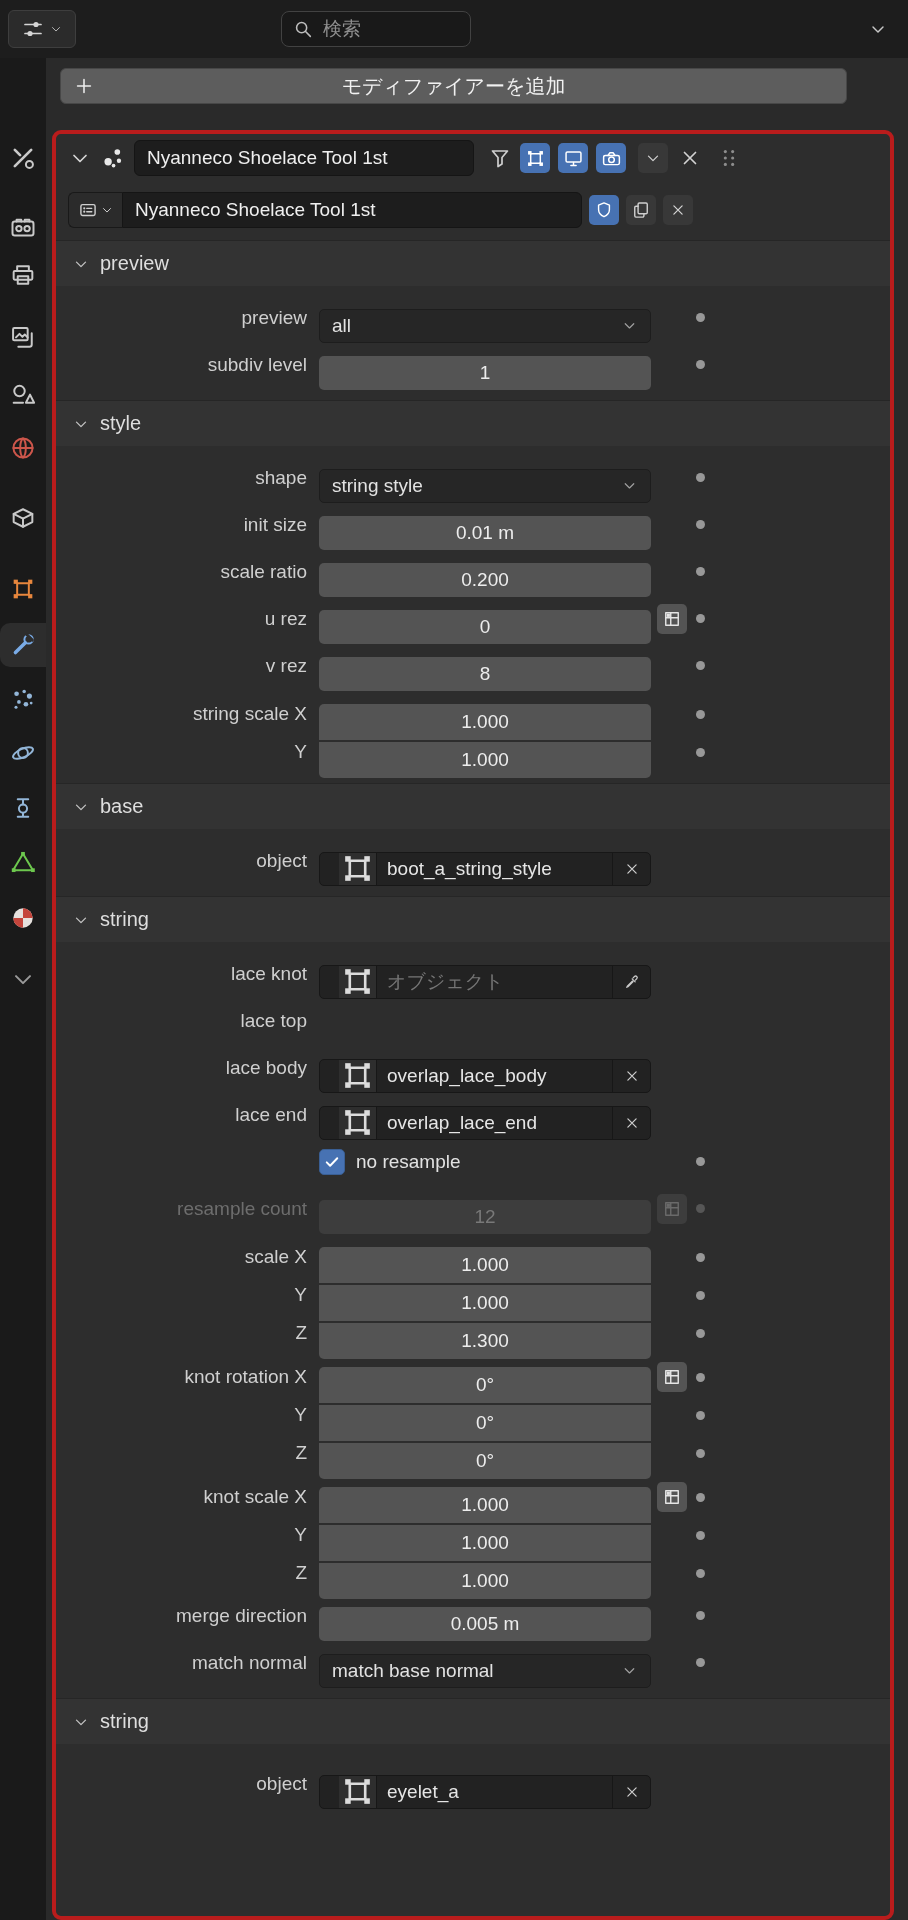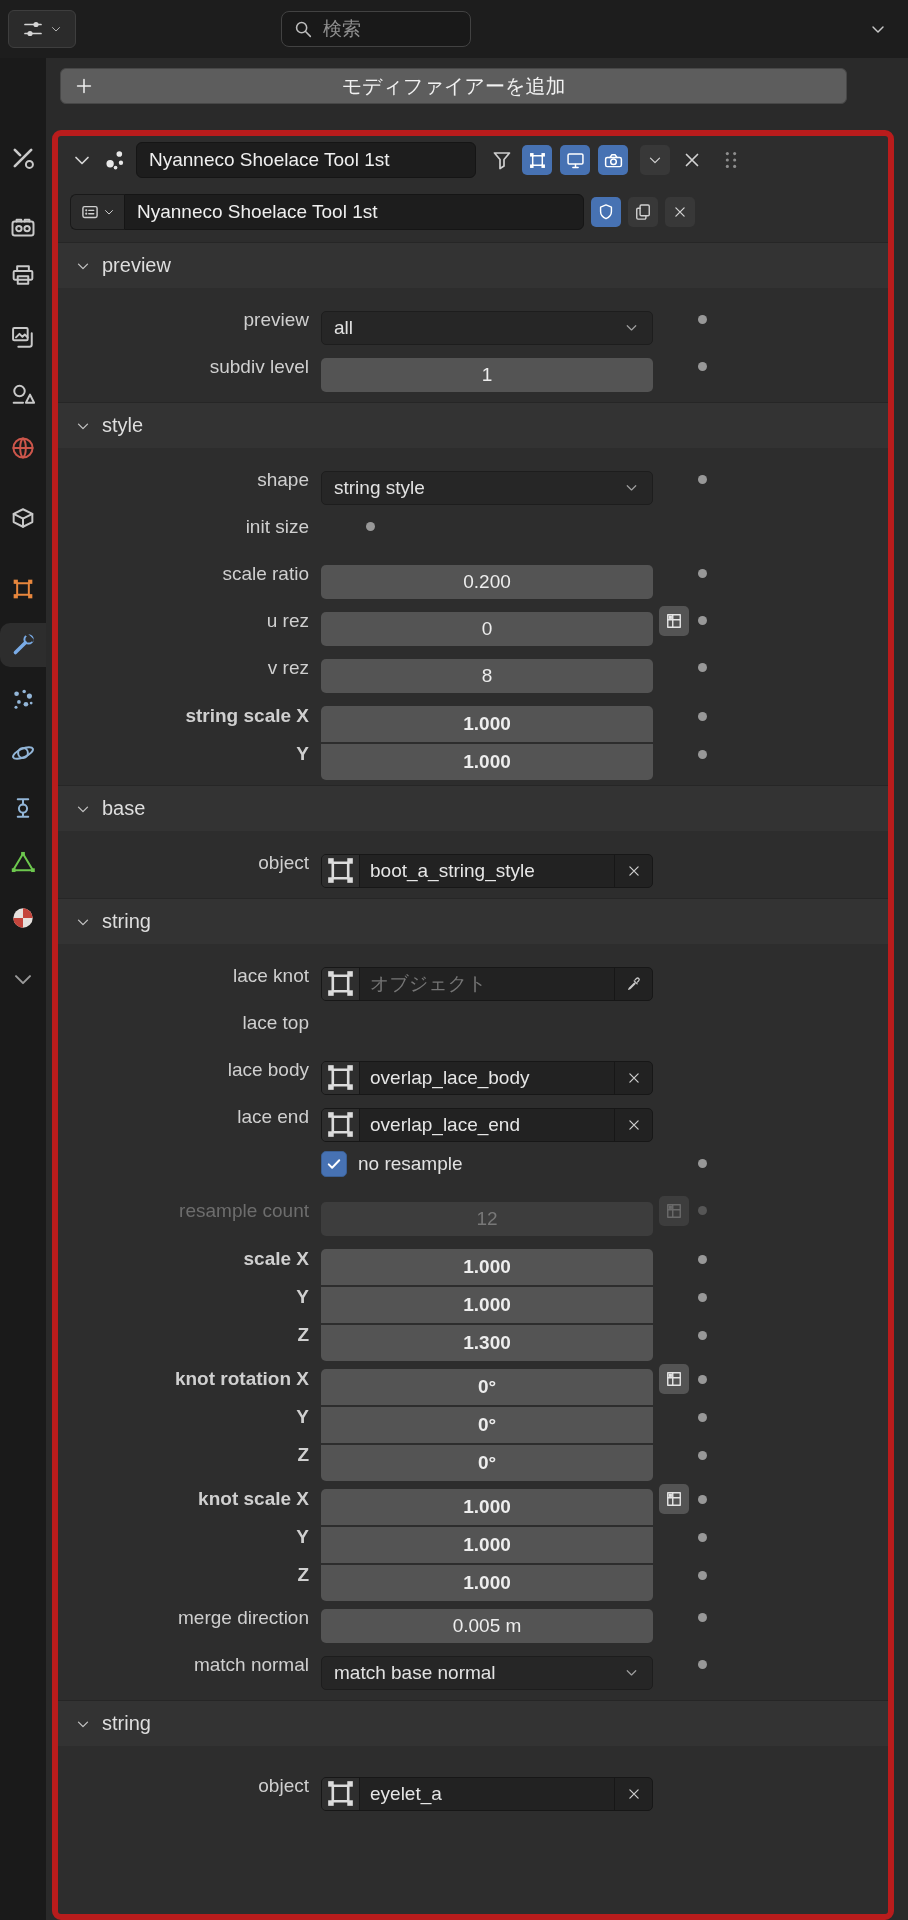--- a/index.html
+++ b/index.html
@@ -37,21 +37,21 @@
   .tab .icon { width:28px; height:28px; }
 
   
   .add-btn { position:absolute; left:60px; top:68px; width:787px; height:36px; background:#5d5d5d;
     border:1px solid #474747; border-radius:6px; display:flex; align-items:center; justify-content:center;
     color:#f1f1f1; font-size:20px; font-family:inherit; cursor:pointer; }
   .add-btn .plus { position:absolute; left:12px; width:22px; height:22px; color:#ececec; }
 
   
   .panel { position:absolute; left:52px; top:130px; width:842px; height:1790px; background:#2d2d2d;
-    border:6px solid #b91c1c; border-radius:9px; overflow:hidden; }
+    border:4px solid #b91c1c; border-radius:9px; overflow:hidden; }
 
   .mod-header { height:48px; display:flex; align-items:center; padding:0 12px; }
   .mod-header .collapse { color:#d6d6d6; }
   .gnicon { margin-left:8px; color:#e8e8e8; }
   .name-box { width:340px; height:36px; background:#1d1d1d; border:1px solid #151515; border-radius:6px;
     display:flex; align-items:center; padding:0 12px; color:#efefef; font-size:19px; margin:0 10px 0 8px;
     white-space:nowrap; overflow:hidden; cursor:text; }
   .funnel { margin-left:4px; color:#cfcfcf; cursor:pointer; }
   .toggle { width:30px; height:30px; border-radius:5px; background:#4772b3; color:#ffffff;
     display:flex; align-items:center; justify-content:center; margin-left:8px; cursor:pointer; }
@@ -71,34 +71,34 @@
   .db-btn.blue { background:#4772b3; color:#ffffff; }
 
   
   .section-header { height:46px; display:flex; align-items:center; gap:10px; padding-left:16px;
     background:#333333; border-top:1px solid #262626; color:#dedede; font-size:20px; cursor:pointer; }
   .section-header .sh-chev { width:18px; height:18px; color:#c4c4c4; }
   .section-body { padding:8px 0 12px; }
   .section-body.pad-extra { padding-top:16px; }
 
   .prow { display:flex; align-items:center; height:47px; }
-  .prow.grouped { height:38px;font-weight:bold; }
+  .prow.grouped { height:38px; }
   .prow.gstart { margin-top:6px; }
   .plabel { width:263px; padding-right:12px; text-align:right; font-size:19px; color:#cfcfcf; white-space:nowrap; }
   .plabel.disabled { color:#6d6d6d; }
   .fieldcell { width:332px; display:flex; align-items:center; }
   .pfield { width:360px; height:34px; border-radius:5px; font-size:19px; display:flex; align-items:center; cursor:pointer;margin-top:16px; }
   .grouped .pfield { height:36px; border-radius:0; }
   .gstart .pfield { border-radius:5px 5px 0 0; }
   .gend .pfield { border-radius:0 0 5px 5px; }
   .slider { background:#545454; justify-content:center; color:#ededed; }
   .slider.disabled { background:#3d3d3d; color:#787878; }
   .dropdown { background:#262626; padding:0 12px; color:#e2e2e2; border:1px solid #1d1d1d; }
   .dropdown .dd-chev { margin-left:auto; width:17px; height:17px; color:#9f9f9f; }
-  .objfield { background:#222222; border:1px solid #171717; overflow:hidden; }
+  .objfield { background:#222222; border:1px solid #171717; overflow:hidden;padding-left:19px; }
   .obj-seg-icon { width:38px; height:100%; background:#2e2e2e; display:flex; align-items:center;
     justify-content:center; color:#dcdcdc; border-right:1px solid #171717; }
   .obj-text { flex:1; padding:0 10px; color:#e6e6e6; white-space:nowrap; overflow:hidden; }
   .obj-text.ph { color:#757575; }
   .obj-seg-btn { width:38px; height:100%; display:flex; align-items:center; justify-content:center;
     color:#c9c9c9; border-left:1px solid #171717; cursor:pointer; }
   .obj-seg-btn .icon { width:18px; height:18px; }
   .cbbox { width:26px; height:26px; background:#4772b3; border:1px solid #3a5f94; border-radius:5px;
     display:flex; align-items:center; justify-content:center; color:#ffffff; cursor:pointer; }
   .cbbox .icon { width:18px; height:18px; }
@@ -480,20 +480,25 @@
                 </span>
               </div>
             </div>
             <div class="attr-slot"></div>
             <div class="dec-slot">
               <span class="dec"></span>
             </div>
           </div>
           <div class="prow">
             <div class="plabel">init size</div>
+            <div class="fieldcell">
+              <div class="pfield slider">
+                <span>0.01 m</span>
+              </div>
+            </div>
             <div class="attr-slot"></div>
             <div class="dec-slot">
               <span class="dec"></span>
             </div>
           </div>
           <div class="prow">
             <div class="plabel">scale ratio</div>
             <div class="fieldcell">
               <div class="pfield slider">
                 <span>0.200</span>

